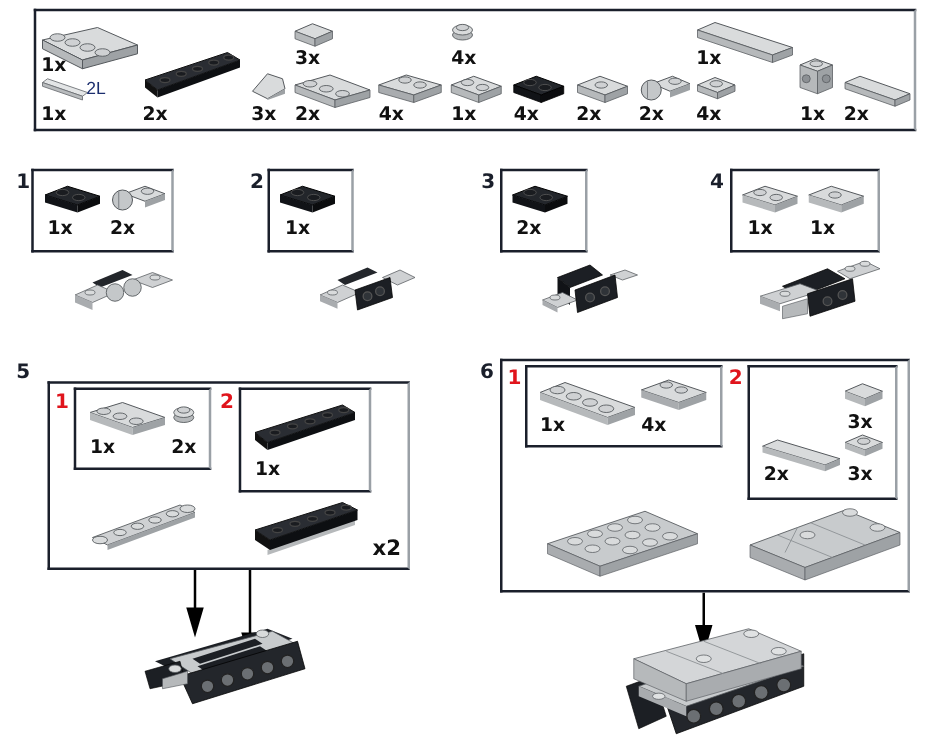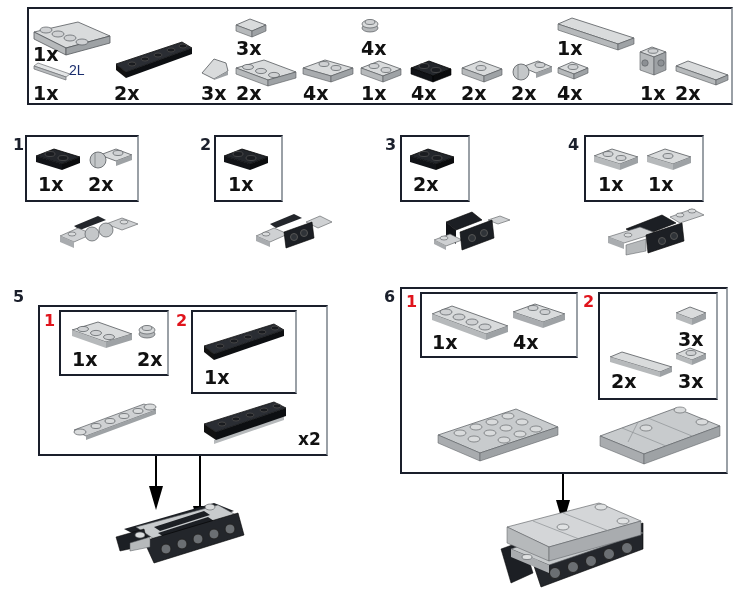--- a/index.html
+++ b/index.html
@@ -1,19 +1,19 @@
 <!DOCTYPE html>
 <html><head>
 <meta charset="utf-8">
 <style>
   html, body { margin:0; padding:0; background:#ffffff; }
   body { width:753px; height:597px; position:relative; overflow:hidden; font-family:"DejaVu Sans", sans-serif; }
   .box { position:absolute; border:2px solid #1a1f2b; border-right-color:#9aa0a6; border-bottom-color:#1a1f2b; background:#fff; box-sizing:border-box; }
   .box.inner { border-width:2px; }
-  .qty { position:absolute; font-weight:bold; font-size:19px; color:#111; font-family:"DejaVu Sans", sans-serif; line-height:1; }
+  .qty { position:absolute; font-weight:bold; font-size:15px; color:#111; font-family:"DejaVu Sans", sans-serif; line-height:1; }
   .step { position:absolute; font-weight:bold; font-size:16px; color:#1a1f2b; font-family:"DejaVu Sans", sans-serif; line-height:1; }
   .sub { position:absolute; font-weight:bold; font-size:16px; color:#e0141c; font-family:"DejaVu Sans", sans-serif; line-height:1; }
   .lbl2l { position:absolute; font-size:14px; color:#1b2e6e; font-family:"Liberation Sans", sans-serif; line-height:1;text-align:right; }
   svg.part { position:absolute; overflow:visible; }
   .arrow { position:absolute; }
 </style>
 </head>
 <body>
 
 <svg width="0" height="0" style="position:absolute">

